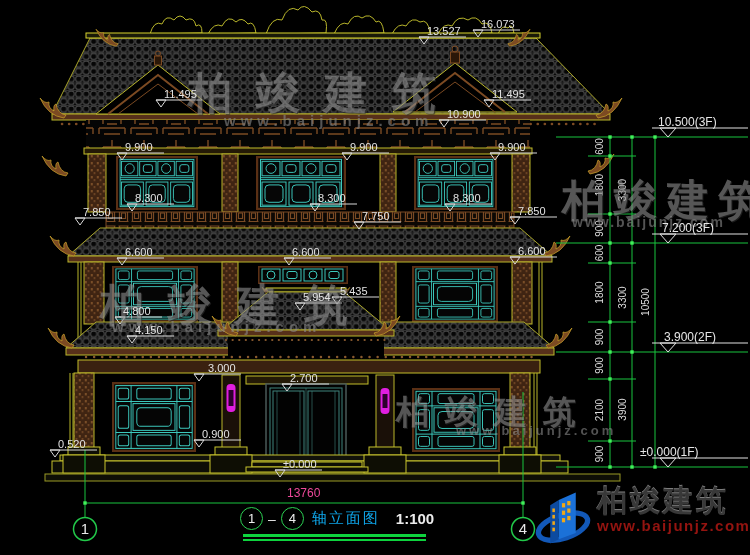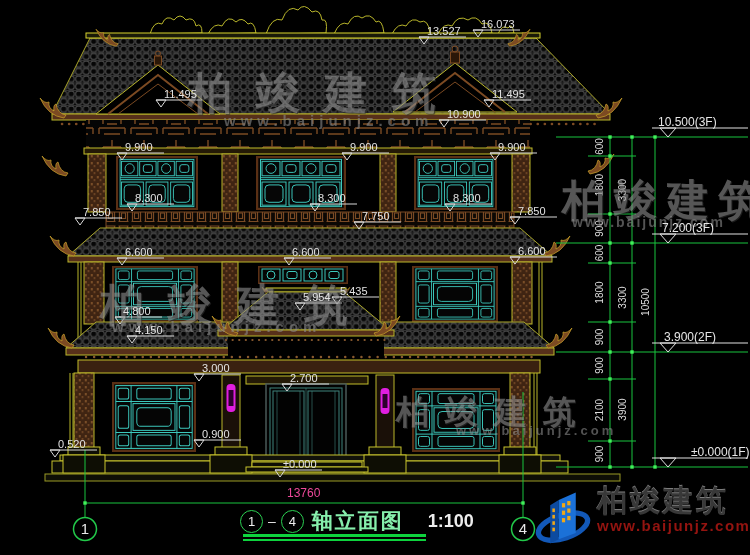--- a/index.html
+++ b/index.html
@@ -9,22 +9,22 @@
   .wm{position:absolute;z-index:2;pointer-events:none;white-space:nowrap;}
   .wm-cn{font-weight:bold;color:#8f8f8f;opacity:.6;text-shadow:1px 1px 0 #2e2e2e;}
   .wm-url{font-weight:bold;color:#8a8a8a;opacity:.6;}
   .dim{position:absolute;z-index:3;font-size:11px;color:#e2e2e2;white-space:nowrap;letter-spacing:0;}
   .lvl{position:absolute;z-index:3;font-size:12px;color:#e6e6e6;white-space:nowrap;}
   .wtot{position:absolute;z-index:3;font-size:12px;color:#ec4899;}
   .titlebar{position:absolute;z-index:4;display:flex;align-items:center;gap:4px;}
   .bubble{display:inline-flex;align-items:center;justify-content:center;width:21px;height:21px;
           border:1.5px solid #2bd052;border-radius:50%;color:#efefef;font-size:13px;}
   .tdash{color:#dcdcdc;font-size:14px;margin:0 1px;}
-  .tname{color:#86efac;font-size:21px;font-weight:bold;letter-spacing:2px;margin-left:4px;}
-  .tscale{color:#ececec;font-size:18px;font-weight:bold;margin-left:20px;}
+  .tname{color:#0ea5e9;font-size:15px;font-weight:normal;letter-spacing:2px;margin-left:4px;}
+  .tscale{color:#ececec;font-size:15px;font-weight:bold;margin-left:12px;}
   .uline{position:absolute;z-index:4;background:#0ed33e;}
   .logo{position:absolute;z-index:4;display:flex;align-items:flex-start;}
   .logo-cn{font-size:30px;font-weight:bold;color:#383838;letter-spacing:3px;
            text-shadow:0 -1px 0 #7d7d7d,1px 1px 1px #000;line-height:34px;}
   .logo-url{font-size:15px;font-weight:bold;color:#941410;letter-spacing:1.5px;line-height:16px;}
 </style>
 </head>
 <body>
 
 <div class="stage">
@@ -360,30 +360,30 @@
 <span class="dim" style="left:83px;top:206px">7.850</span>
 <span class="dim" style="left:362px;top:210px">7.750</span>
 <span class="dim" style="left:518px;top:205px">7.850</span>
 <span class="dim" style="left:125px;top:246px">6.600</span>
 <span class="dim" style="left:292px;top:246px">6.600</span>
 <span class="dim" style="left:518px;top:245px">6.600</span>
 <span class="dim" style="left:340px;top:285px">5.435</span>
 <span class="dim" style="left:303px;top:291px">5.954</span>
 <span class="dim" style="left:123px;top:305px">4.800</span>
 <span class="dim" style="left:135px;top:324px">4.150</span>
-<span class="dim" style="left:202px;top:362px">3.000</span>
+<span class="dim" style="left:208px;top:362px">3.000</span>
 <span class="dim" style="left:290px;top:372px">2.700</span>
 <span class="dim" style="left:202px;top:428px">0.900</span>
 <span class="dim" style="left:58px;top:438px">0.520</span>
 <span class="dim" style="left:283px;top:458px">±0.000</span>
 
 <span class="lvl" style="left:658px;top:115px">10.500(3F)</span>
 <span class="lvl" style="left:662px;top:221px">7.200(3F)</span>
 <span class="lvl" style="left:664px;top:330px">3.900(2F)</span>
-<span class="lvl" style="left:691px;top:445px">±0.000(1F)</span>
+<span class="lvl" style="left:640px;top:445px">±0.000(1F)</span>
 
 <span class="wtot" style="left:287px;top:486px">13760</span>
 
 <div class="titlebar" style="left:240px;top:507px">
   <span class="bubble">1</span>
   <span class="tdash">–</span>
   <span class="bubble">4</span>
   <span class="tname">轴立面图</span>
   <span class="tscale">1:100</span>
 </div>

